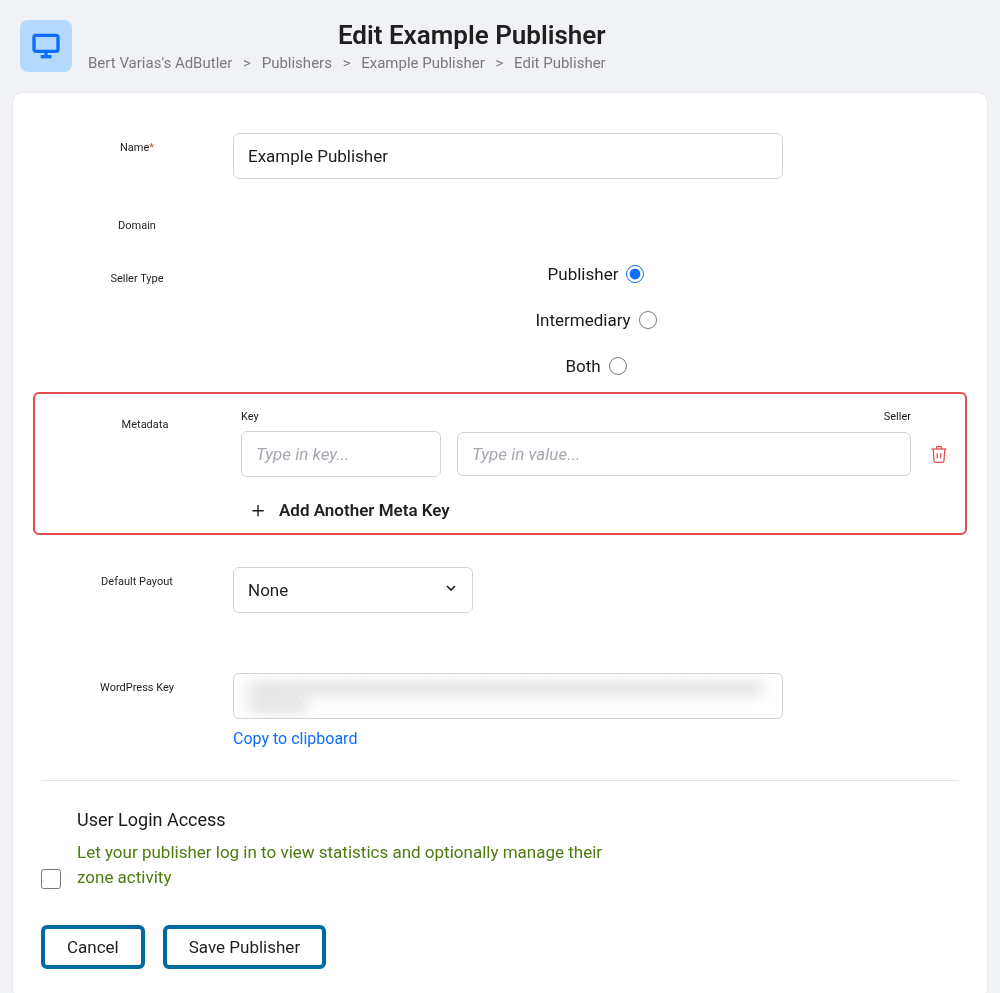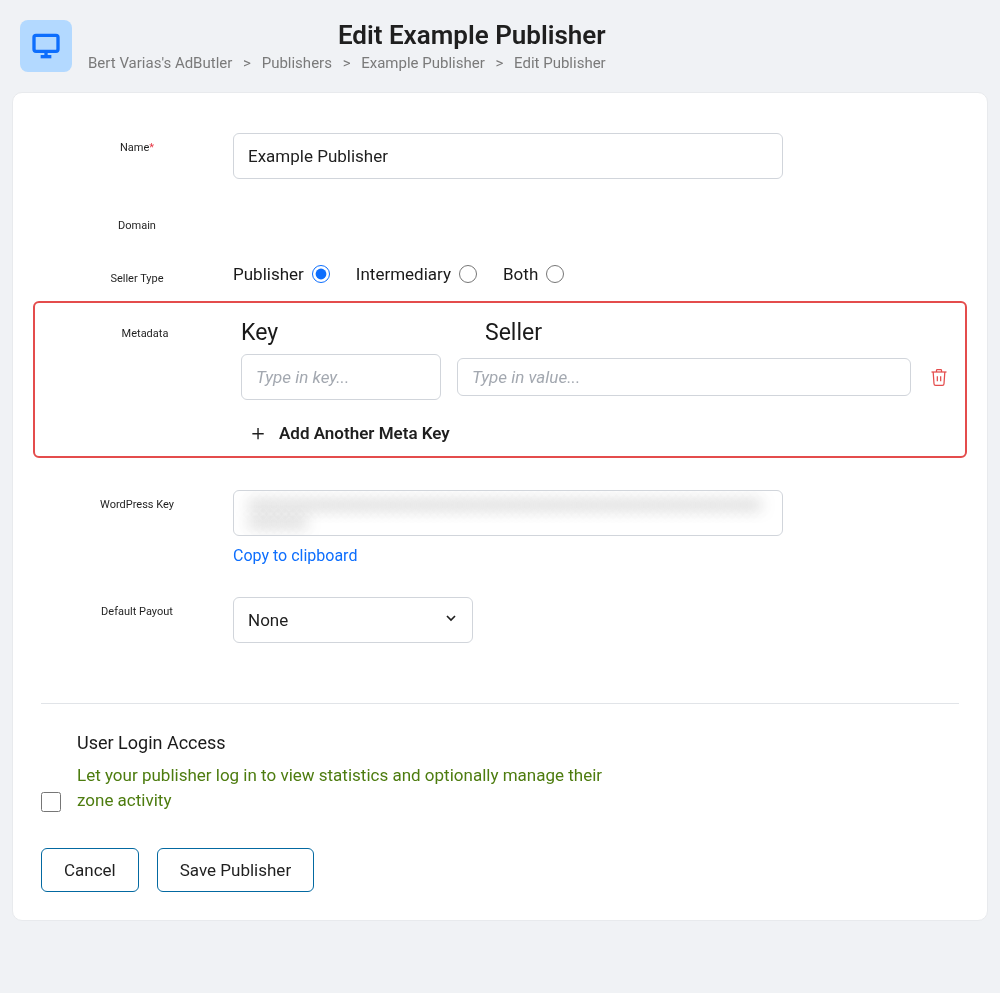--- a/index.html
+++ b/index.html
@@ -75,39 +75,41 @@
     font-size: 17px;
     font-family: inherit;
     color: #1f1f1f;
   }
   .text-input::placeholder { color: #a3a8b0; font-style: normal; }
   .radio-row {
     display: flex;
     gap: 26px;
     align-items: center;
     font-size: 17px;
+    flex-direction: column;
   }
   .radio-option { display: flex; align-items: center; gap: 8px; }
   .radio-option input[type="radio"] {
     width: 18px; height: 18px; accent-color: #0d6efd;
   }
   .metadata-box {
     border: 2px solid #e44c4c;
     border-radius: 6px;
     padding: 16px 14px 12px 14px;
     margin: -8px -8px 32px -8px;
   }
   .metadata-box .form-row { margin-bottom: 0; }
   .meta-fields { flex: 1; }
   .meta-headers {
     display: flex;
     gap: 16px;
-    font-size: 23px;
+    font-size: 11px;
     margin-bottom: 8px;
     padding-right: 40px;
+    justify-content: space-between;
   }
   .meta-headers .key-h { width: 228px; }
   .meta-inputs {
     display: flex;
     gap: 16px;
     align-items: center;
     margin-bottom: 22px;
   }
   .meta-key-input {
     width: 200px;
@@ -115,21 +117,21 @@
     border: 1px solid #d1d5db;
     border-radius: 6px;
     padding: 0 14px;
     font-size: 17px;
     font-style: italic;
     font-family: inherit;
     color: #1f1f1f;
   }
   .meta-val-input {
     flex: 1;
-    height: 38px;
+    height: 44px;
     border: 1px solid #d1d5db;
     border-radius: 6px;
     padding: 0 14px;
     font-size: 17px;
     font-style: italic;
     font-family: inherit;
     color: #1f1f1f;
   }
   .meta-key-input::placeholder, .meta-val-input::placeholder { color: #a3a8b0; }
   .trash-btn {
@@ -226,21 +228,21 @@
     max-width: 540px;
     line-height: 1.45;
   }
   .actions {
     display: flex;
     gap: 18px;
   }
   .btn {
     height: 44px;
     padding: 0 22px;
-    border: 1px solid #0369a1;
+    border: 4px solid #0369a1;
     background: #fff;
     border-radius: 6px;
     font-size: 17px;
     font-family: inherit;
     cursor: pointer;
     color: #1f1f1f;
   }
 </style>
 </head>
 <body>
@@ -324,44 +326,44 @@
             </button>
           </div>
           <div class="add-meta">
             <span class="plus">＋</span>
             <span>Add Another Meta Key</span>
           </div>
         </div>
       </div>
     </div>
 
-    <div class="form-row">
-      <div class="label-col">WordPress Key</div>
-      <div class="field-col">
-        <div class="wp-key-box">xxxxxxxxxxxxxxxxxxxxxxxxxxxxxxxxxxxxxxxxxxxxxxxxxxxxxxxxxxxxxxxxxxxxxxxxxxxxx</div>
-        <a class="copy-link">Copy to clipboard</a>
-      </div>
-    </div>
-
     <div class="form-row" style="margin-bottom:60px;">
       <div class="label-col">Default Payout</div>
       <div class="field-col">
         <div class="select-wrap">
           <select>
             <option>None</option>
           </select>
           <span class="chev">
             <svg width="16" height="16" viewBox="0 0 24 24" fill="none" stroke="#1f1f1f" stroke-width="2.5">
                 <polyline points="6 9 12 15 18 9"></polyline>
               </svg>
           </span>
         </div>
       </div>
     </div>
 
+    <div class="form-row">
+      <div class="label-col">WordPress Key</div>
+      <div class="field-col">
+        <div class="wp-key-box">xxxxxxxxxxxxxxxxxxxxxxxxxxxxxxxxxxxxxxxxxxxxxxxxxxxxxxxxxxxxxxxxxxxxxxxxxxxxx</div>
+        <a class="copy-link">Copy to clipboard</a>
+      </div>
+    </div>
+
     <hr class="divider">
 
     <div class="login-access">
       <input type="checkbox" style="">
       <div>
         <div class="la-title">User Login Access</div>
         <div class="la-desc">Let your publisher log in to view statistics and optionally manage their zone activity</div>
       </div>
     </div>
 

